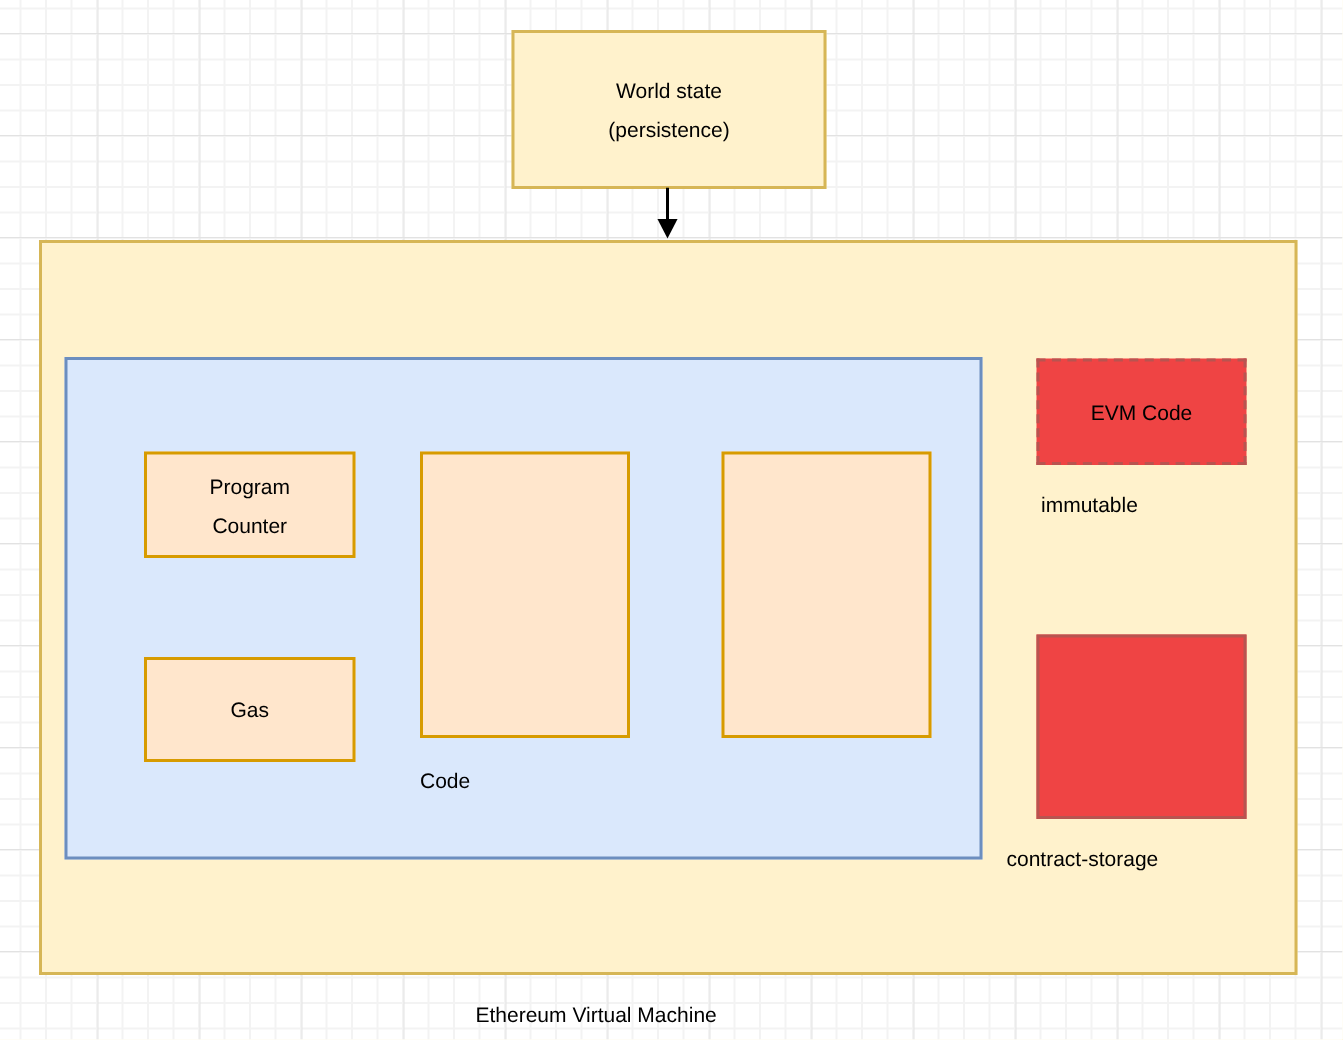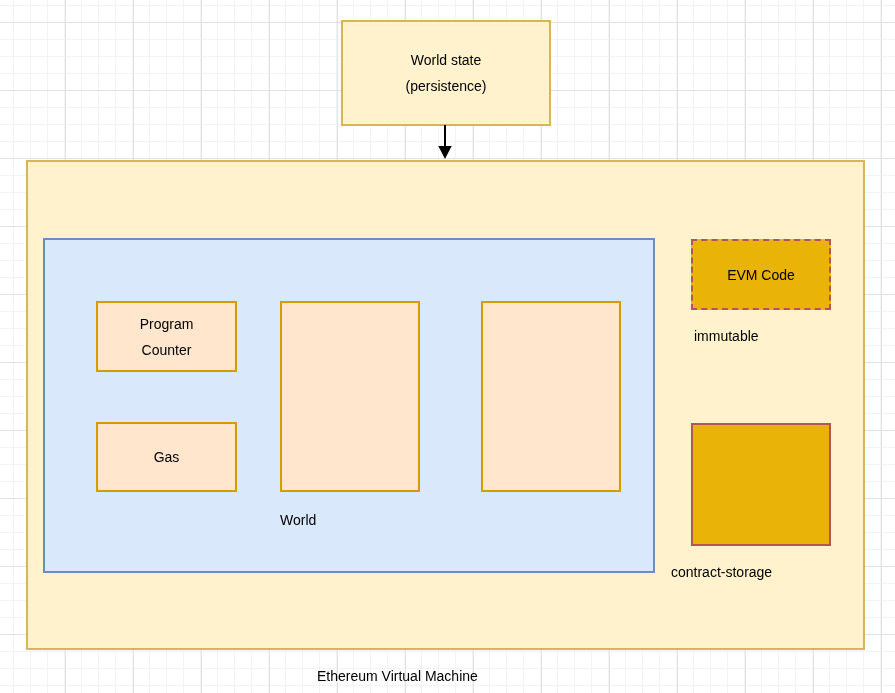--- a/index.html
+++ b/index.html
@@ -25,37 +25,37 @@
     position: absolute;
     display: flex;
     align-items: center;
     justify-content: center;
     text-align: center;
     line-height: 26px;
   }
   .yellow { background: #FFF2CC; border: 2px solid #D6B656; }
   .blue   { background: #DAE8FC; border: 2px solid #6C8EBF; }
   .peach  { background: #FFE6CC; border: 2px solid #D79B00; }
-  .pink   { background: #eab308; border: 2px solid #B85450; }
+  .pink   { background: #ef4444; border: 2px solid #B85450; }
   .dashed { border-style: dashed; }
   .multiline { white-space: pre-line; }
   .lbl {
     position: absolute;
     text-align: left;
     line-height: 26px;
     height: 26px;
   }
   .arrow-svg { position: absolute; left: 434px; top: 125px; }
 
   
   #world-state       { left: 341px; top: 20px;  width: 210px; height: 106px; }
   #evm-box           { left: 26px;  top: 160px; width: 839px; height: 490px; }
   #machine-state     { left: 15px;  top: 76px;  width: 612px; height: 335px; }
   #pc-box            { left: 51px;  top: 61px;  width: 141px; height: 71px;  }
-  #gas-box           { left: 51px;  top: 182px; width: 141px; height: 70px; text-align: right;  }
+  #gas-box           { left: 51px;  top: 198px; width: 141px; height: 70px; text-align: right;  }
   #stack-box         { left: 235px; top: 61px;  width: 140px; height: 191px; }
   #mem-box           { left: 436px; top: 61px;  width: 140px; height: 191px; }
   #stack-label       { left: 235px; top: 267px; width: 140px; }
   #mem-label         { left: 436px; top: 267px; width: 140px; }
   #machine-state-label { left: 227px; top: 424px; width: 200px; }
   #evm-code          { left: 663px; top: 77px;  width: 140px; height: 71px;  }
   #immutable-label   { left: 666px; top: 161px; width: 140px; }
   #contract-storage  { left: 663px; top: 261px; width: 140px; height: 123px; }
   #contract-storage-label { left: 643px; top: 397px; width: 190px; }
   #evm-title         { left: 317px; top: 663px; width: 250px; }
@@ -85,21 +85,21 @@
       </div>
 
       <div id="gas-box" class="node peach">
         <span>Gas</span>
       </div>
 
       <div id="stack-box" class="node peach"></div>
 
       <div id="mem-box" class="node peach"></div>
 
-      <div id="stack-label" class="lbl">World</div>
+      <div id="stack-label" class="lbl">Code</div>
 
     </div>
 
 
     <div id="evm-code" class="node pink dashed">
       <span>EVM Code</span>
     </div>
 
     <div id="immutable-label" class="lbl">immutable</div>
 

